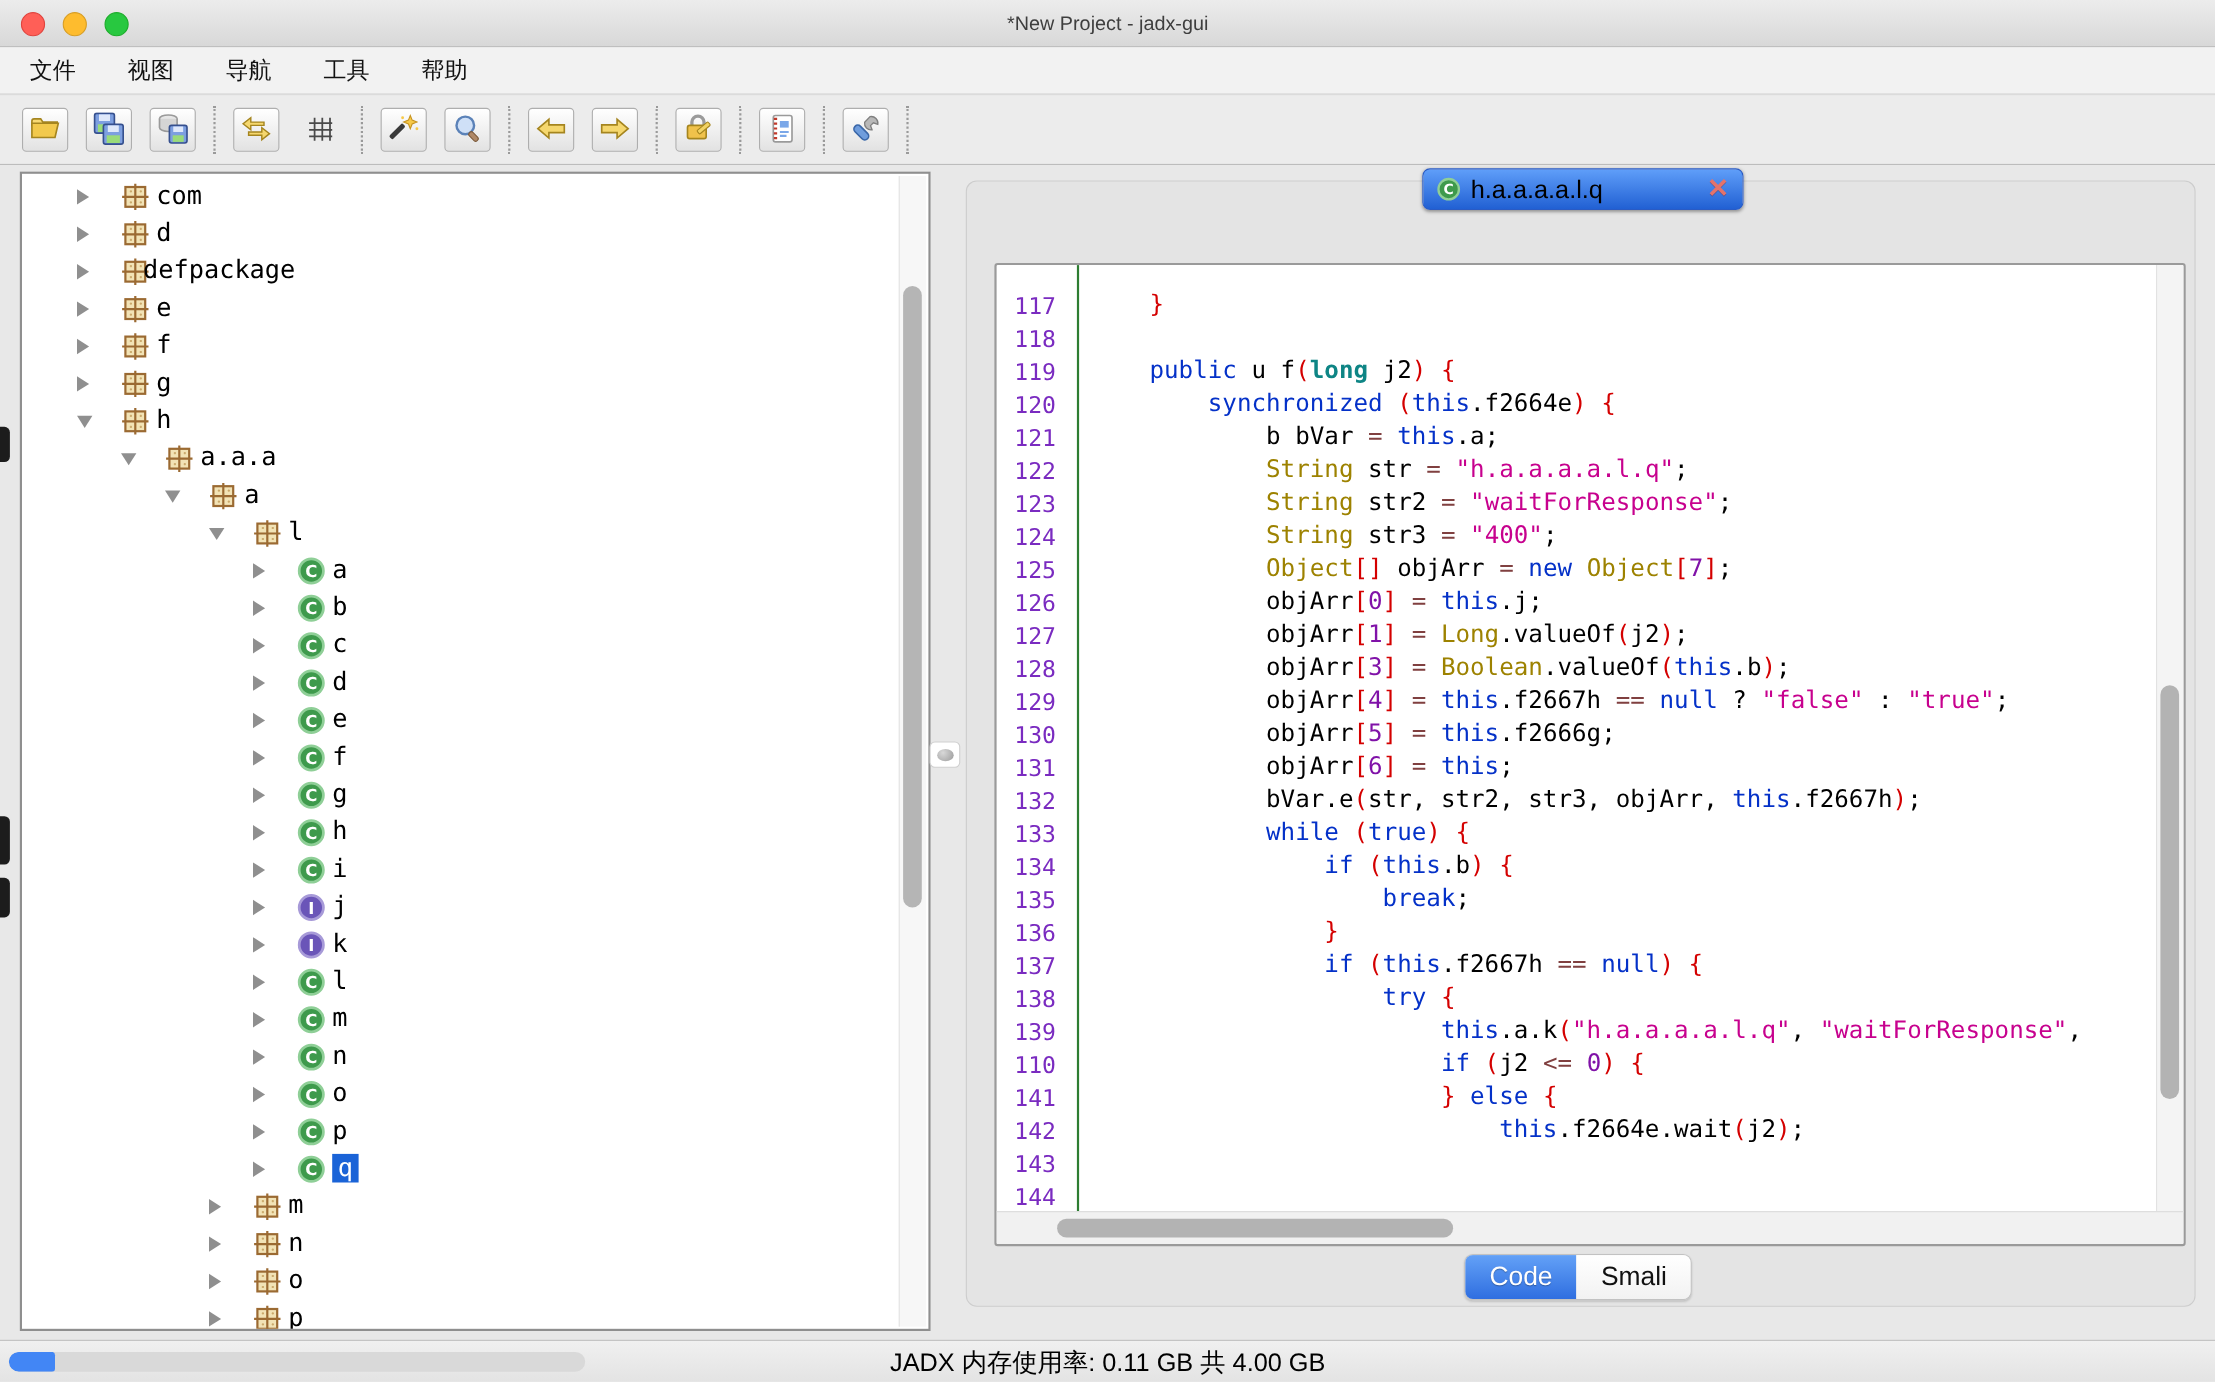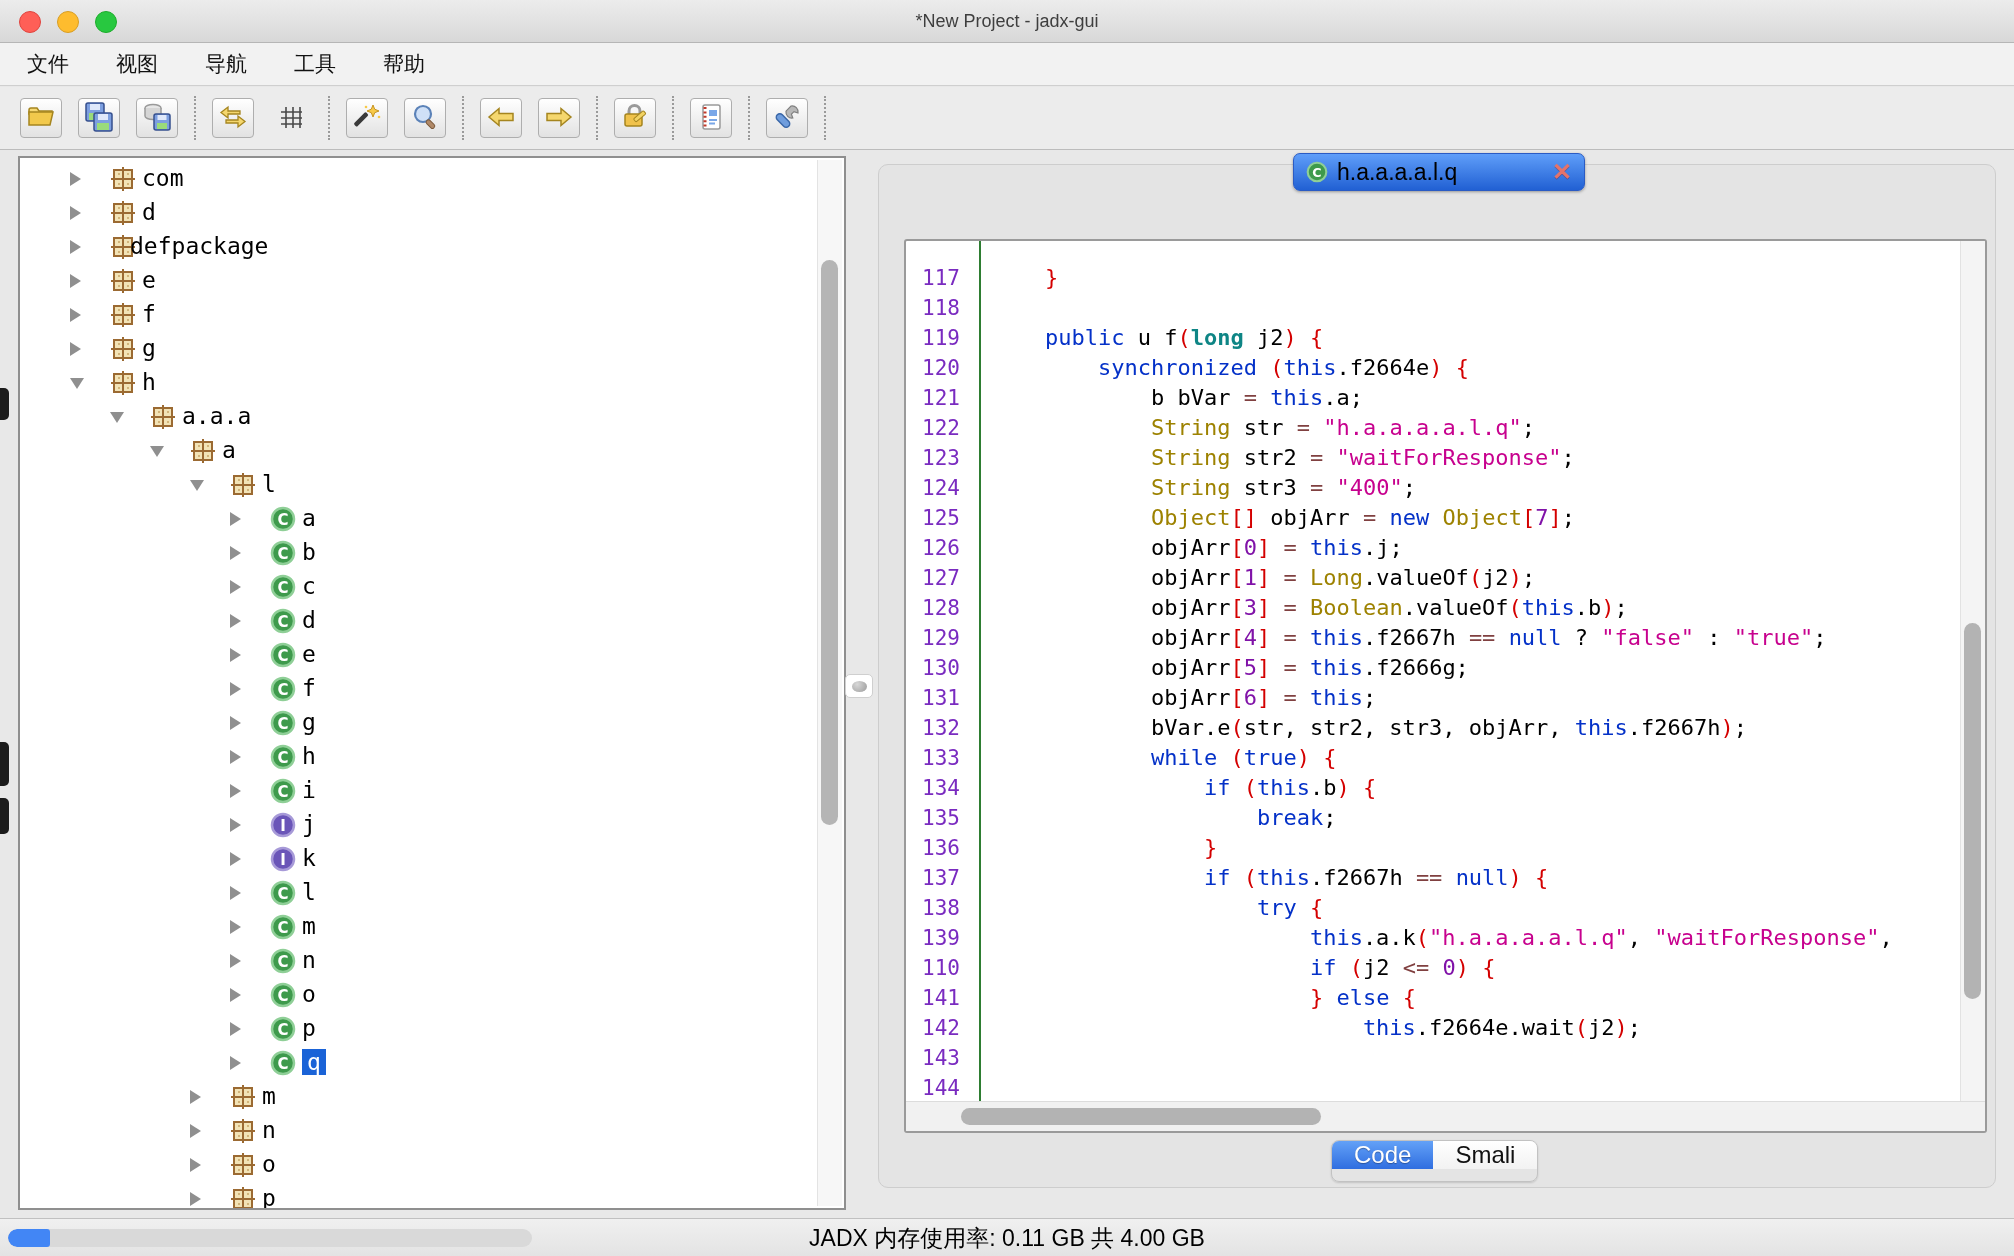--- a/index.html
+++ b/index.html
@@ -104,21 +104,21 @@
     background:#b3b3b3;border-radius:9px;}
   .hscroll{position:absolute;left:0;right:0;bottom:0;height:29px;background:#f1f1f1;
     border-top:1px solid #dcdcdc;}
   .hscroll .thumb{position:absolute;left:55px;top:6px;width:360px;height:17px;
     background:#b3b3b3;border-radius:9px;}
 
   
   .view-toggle{position:absolute;left:452px;top:975px;height:40px;display:flex;
     border:1px solid #c2c2c2;border-radius:8px;overflow:hidden;
     box-shadow:0 1px 2px rgba(0,0,0,.15);}
-  .seg{height:28px;border:none;font-size:24px;padding:0 22px;cursor:default;
+  .seg{height:40px;border:none;font-size:24px;padding:0 22px;cursor:default;
     background:linear-gradient(#ffffff,#f2f2f2);color:#111;
     font-family:"Liberation Sans",sans-serif;}
   .seg.code-sel{background:linear-gradient(#63a1f7,#2f6ee0);color:#fff;
     text-shadow:0 1px 1px rgba(0,0,0,.3);}
 
   
   .statusbar{position:absolute;left:0;top:1218px;width:100%;height:38px;
     background:linear-gradient(#f0f0f0,#e3e3e3);border-top:1px solid #c0c0c0;}
   .progress{position:absolute;left:8px;top:10px;width:524px;height:18px;
     background:#d9d9d9;border-radius:9px;overflow:hidden;}

